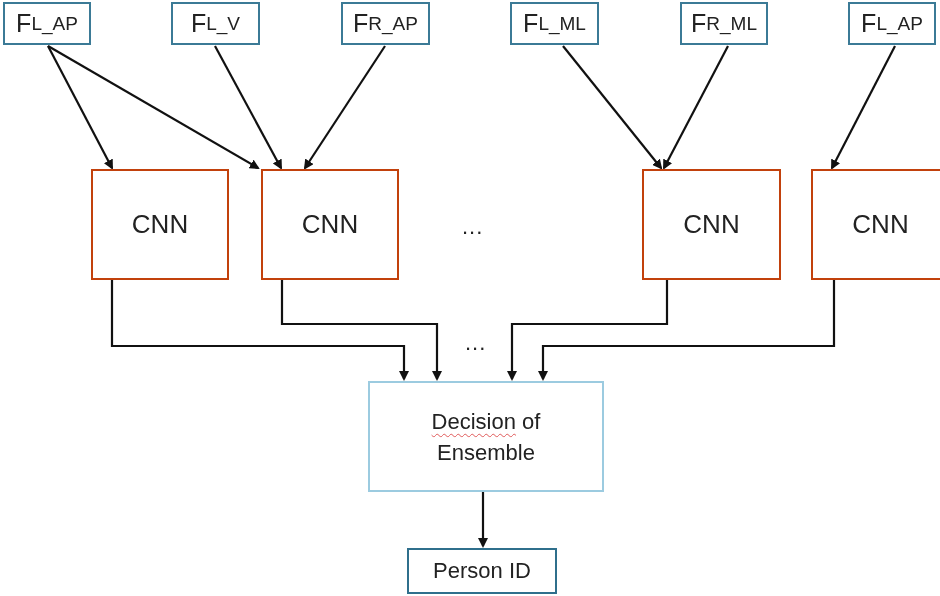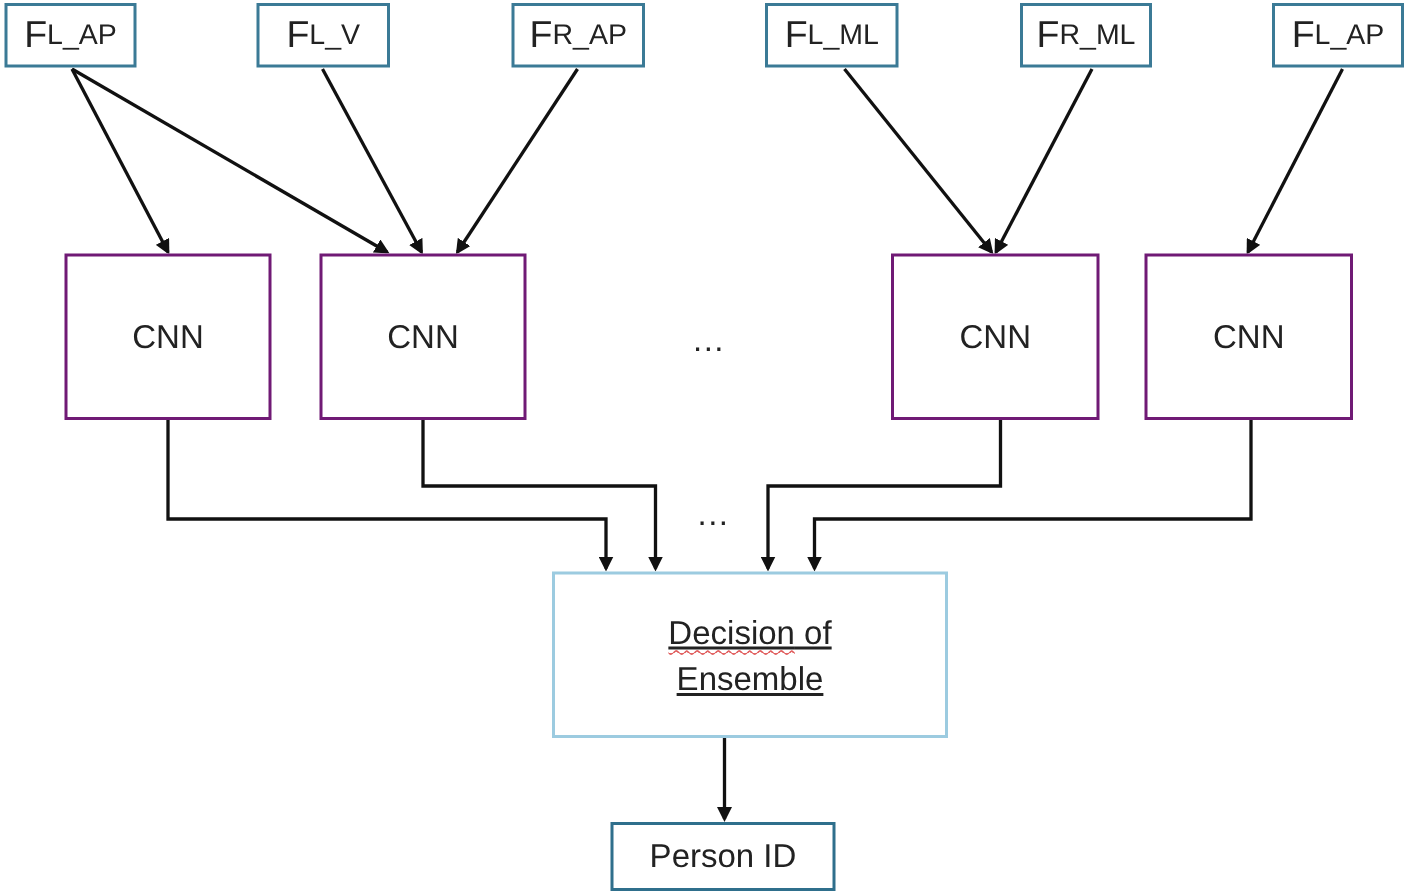--- a/index.html
+++ b/index.html
@@ -1,20 +1,20 @@
 <!DOCTYPE html>
 <html><head>
   <meta charset="utf-8">
   <style>
     html, body { margin: 0; padding: 0; background: #ffffff; }
     body { width: 940px; height: 596px; position: relative; overflow: hidden; font-family: "Liberation Sans", "DejaVu Sans", sans-serif; color: #222; }
     .node { position: absolute; box-sizing: border-box; background: #fff; display: flex; align-items: center; justify-content: center; text-align: center; }
     .feat { border: 2px solid #3b7a96; font-size: 25px; }
     .feat sub { font-size: 19px; vertical-align: -6px; }
-    .cnn { border: 2px solid #701a75; font-size: 22px; }
+    .cnn { border: 2px solid #c2410c; font-size: 26px; margin-left: 48px; }
     .ens { border: 2px solid #9ccbe0; font-size: 22px; line-height: 31px; flex-direction: column; }
     .pid { border: 2px solid #2f6f8c; font-size: 22px; }
     .spell { text-decoration: underline wavy #e05a5a; text-decoration-thickness: 1px; text-underline-offset: 4px; }
     .dots { position: absolute; font-size: 22px; letter-spacing: 1px; }
     svg#wires { position: absolute; left: 0; top: 0; }
   </style>
 </head>
 <body>
 
 <svg id="wires" width="940" height="596">
@@ -76,20 +76,20 @@
 <div class="node cnn" style="left:594px;top:169px;width:139px;height:111px;">
   <span>CNN</span>
 </div>
 <div class="node cnn" style="left:763px;top:169px;width:139px;height:111px;">
   <span>CNN</span>
 </div>
 
 <div class="dots" style="left:462px;top:214px;">...</div>
 <div class="dots" style="left:465px;top:330px;">...</div>
 
-<div class="node ens" style="left:368px;top:381px;width:264px;height:111px;text-decoration:underline;">
+<div class="node ens" style="left:368px;top:381px;width:236px;height:111px;">
   <div><span class="spell">Decision</span><span> of</span></div>
   <div>Ensemble</div>
 </div>
 
 <div class="node pid" style="left:407px;top:548px;width:150px;height:46px;justify-content:center;">
   <span>Person ID</span>
 </div>
 
 </body></html>

